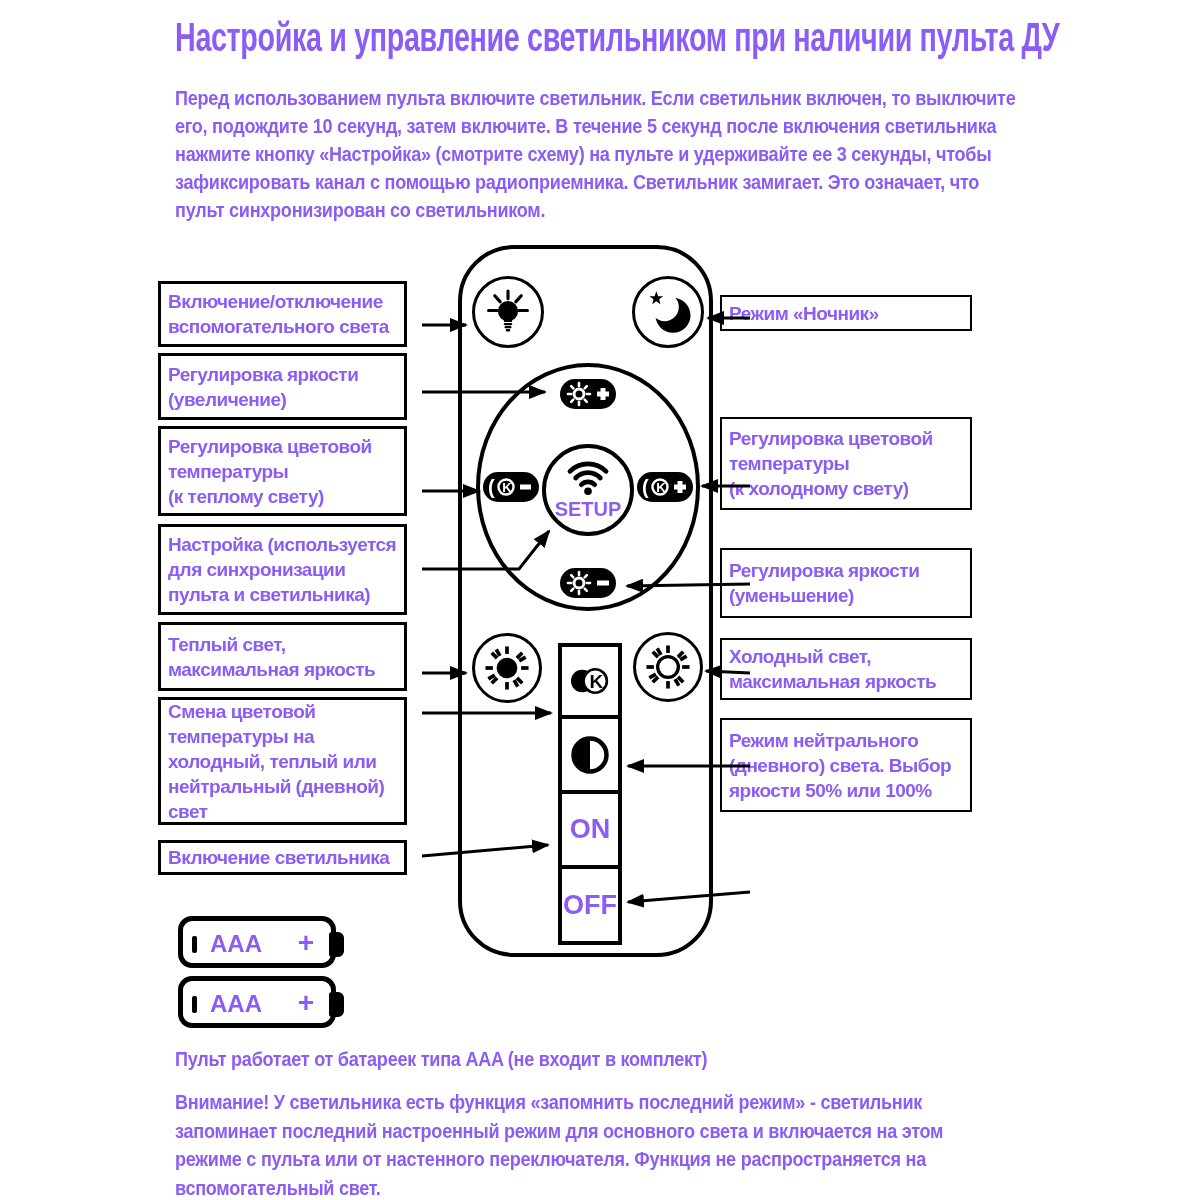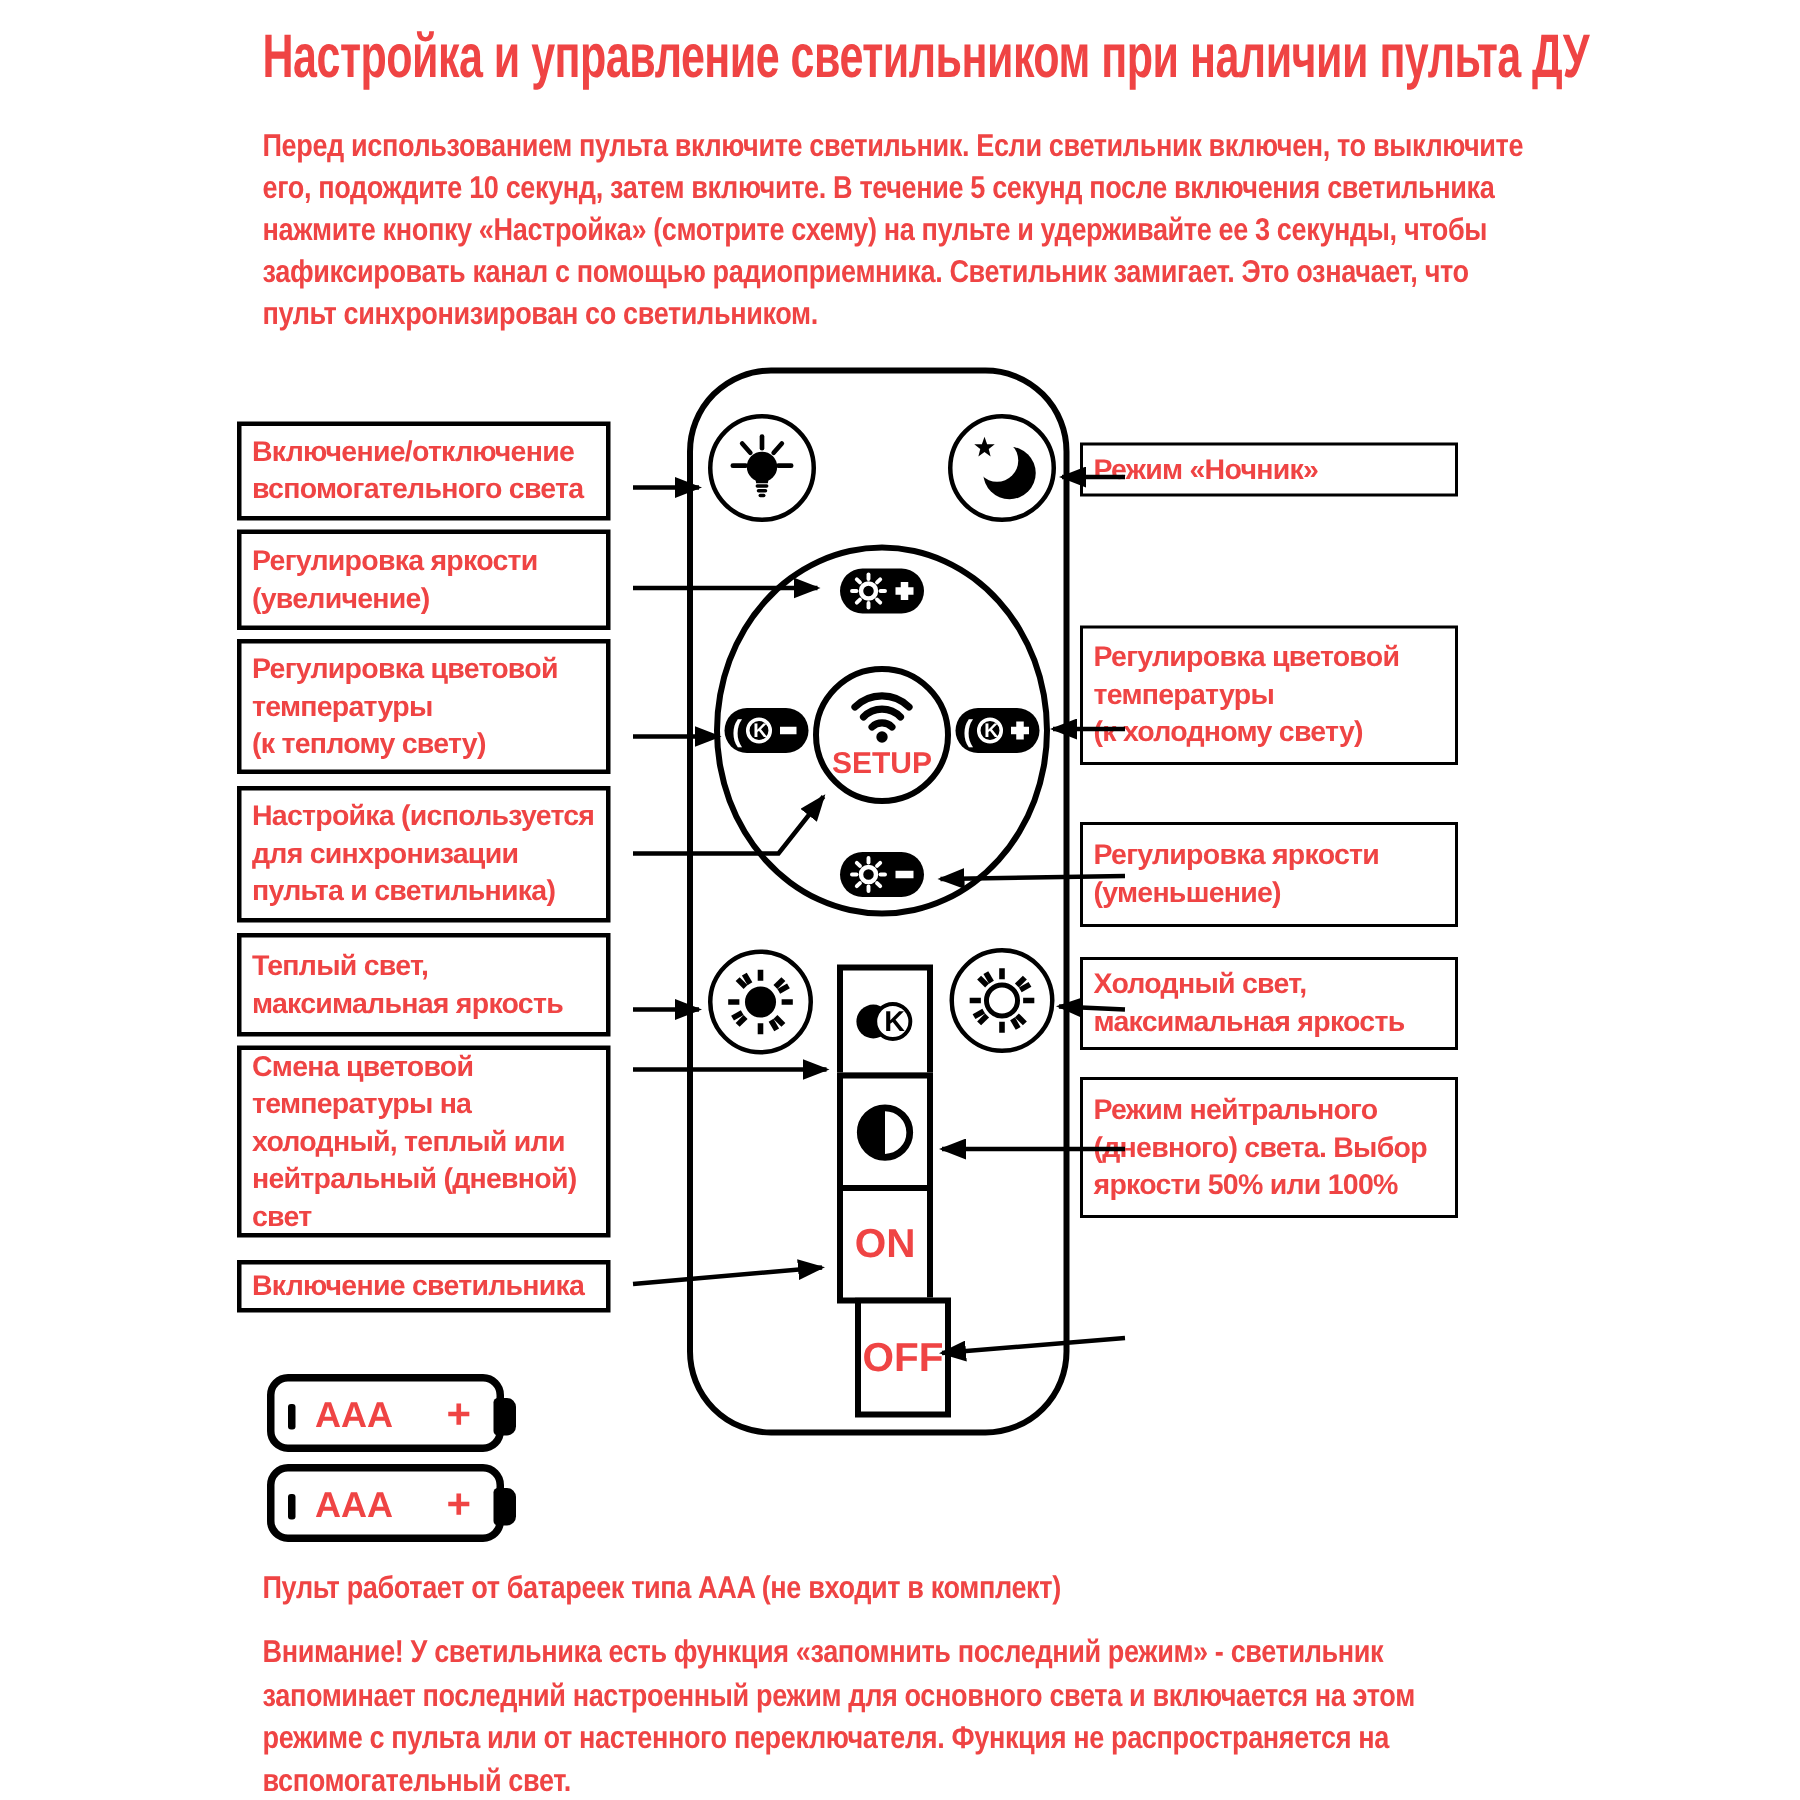--- a/index.html
+++ b/index.html
@@ -1,17 +1,17 @@
 <!DOCTYPE html>
 <html><head>
 <meta charset="utf-8">
 <style>
   html,body{margin:0;padding:0;background:#fff;}
   #page{position:relative;width:1200px;height:1200px;background:#fff;
-        font-family:"Liberation Sans",sans-serif;color:#ef4444;overflow:hidden;}
+        font-family:"Liberation Sans",sans-serif;color:#8b5cf6;overflow:hidden;}
   .abs{position:absolute;}
   .lines{white-space:pre-line;}
   
   #title{left:175px;top:14px;font-size:41px;font-weight:bold;white-space:nowrap;
          transform:scaleX(.70);transform-origin:0 0;letter-spacing:-.5px;}
   .para{font-weight:bold;transform:scaleX(.86);transform-origin:0 0;letter-spacing:-.3px;}
   #intro{left:175px;top:84px;font-size:21px;line-height:28px;}
   #battery-note{left:175px;top:1046px;font-size:21px;line-height:26px;white-space:nowrap;}
   #attention{left:175px;top:1088px;font-size:21px;line-height:28.5px;}
   
@@ -280,21 +280,21 @@
       <span>
         <svg width="48" height="48" viewBox="0 0 64 64">
           <circle cx="32" cy="32" r="22" fill="#fff" stroke="#000" stroke-width="6"></circle>
           <path d="M32 10 A22 22 0 0 0 32 54 Z" fill="#000"></path>
         </svg>
       </span>
     </div>
     <div class="cell" style="height:79px;">
       <span>ON</span>
     </div>
-    <div class="cell" style="height:80px;margin-left:12px;">
+    <div class="cell" style="height:80px;">
       <span>OFF</span>
     </div>
   </div>
 
   <div class="abs battery" style="left:178px;top:916px;">
     <span class="neg"></span>
     <span class="typ">AAA</span>
     <span class="pls">+</span>
     <span class="nub"></span>
   </div>

